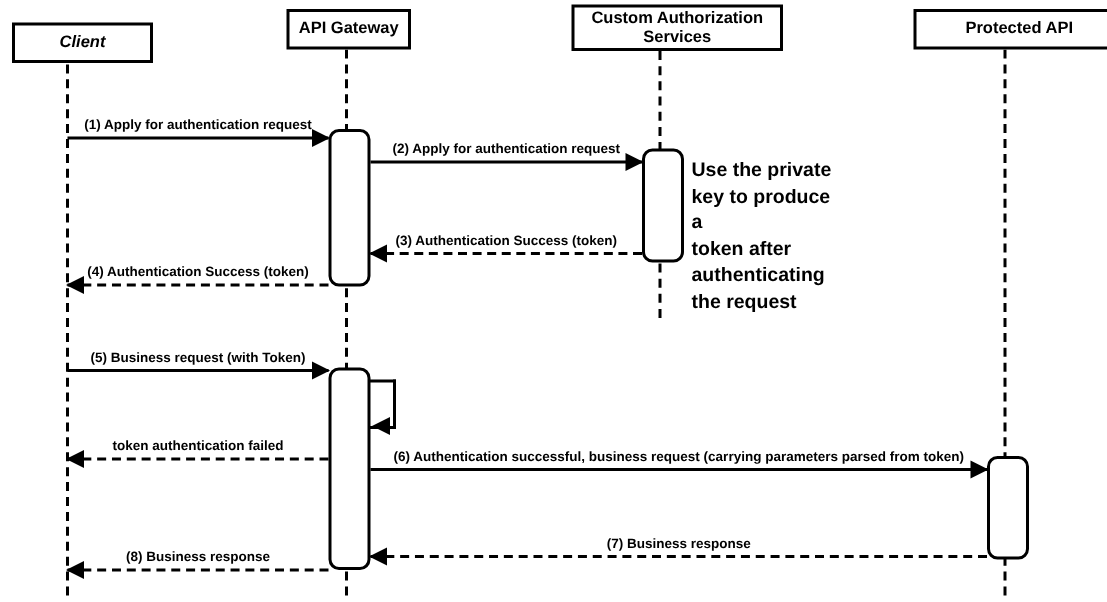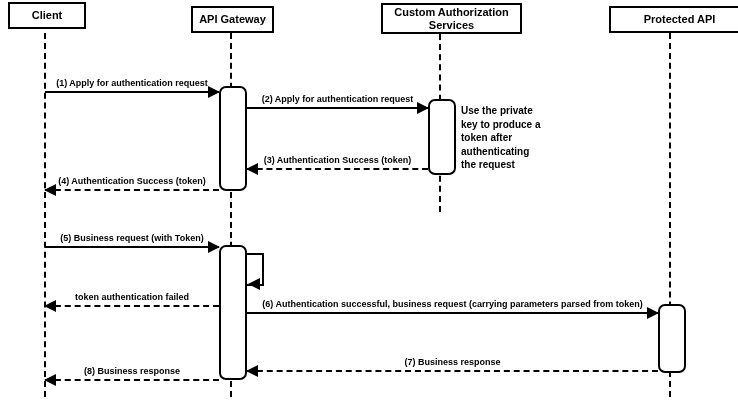--- a/index.html
+++ b/index.html
@@ -36,35 +36,35 @@
   .loop {
     position:absolute; left:246px; top:253px; width:16px; height:29px;
     border-top:2px solid #000; border-right:2px solid #000; border-bottom:2px solid #000;
   }
   .loop-ah {
     position:absolute; left:248px; top:278px; width:0; height:0;
     border-top:6px solid transparent; border-bottom:6px solid transparent;
     border-right:12px solid #000;
   }
   .freetext {
-    position:absolute; font-size:10px; font-weight:bold;
+    position:absolute; font-size:13px; font-weight:bold;
     white-space:pre-line; line-height:1.35;
   }
 </style>
 </head>
 <body>
 
 <div id="canvas">
 
   <div class="lifeline" style="left:44px;  top:33px; height:364px;"></div>
   <div class="lifeline" style="left:230px; top:33px; height:364px;"></div>
   <div class="lifeline" style="left:439px; top:34px; height:178px;"></div>
   <div class="lifeline" style="left:669px; top:33px; height:364px;"></div>
 
-  <div class="head" style="left:8px;   top:2px; width:78px;  height:27px;"><span>Client</span></div>
+  <div class="head" style="left:8px;   top:15px; width:94px;  height:27px;font-style:italic;"><span>Client</span></div>
   <div class="head" style="left:191px; top:6px; width:83px;  height:27px;"><span>API Gateway</span></div>
   <div class="head" style="left:381px; top:3px; width:141px; height:31px;"><span>Custom Authorization
 Services</span></div>
   <div class="head" style="left:609px; top:6px; width:141px; height:27px;"><span>Protected API</span></div>
 
   <div class="activation" style="left:219px; top:86px;  width:28px; height:105px;"></div>
   <div class="activation" style="left:428px; top:99px;  width:28px; height:76px;"></div>
   <div class="activation" style="left:219px; top:245px; width:28px; height:135px;"></div>
   <div class="activation" style="left:658px; top:304px; width:28px; height:69px;"></div>
 

